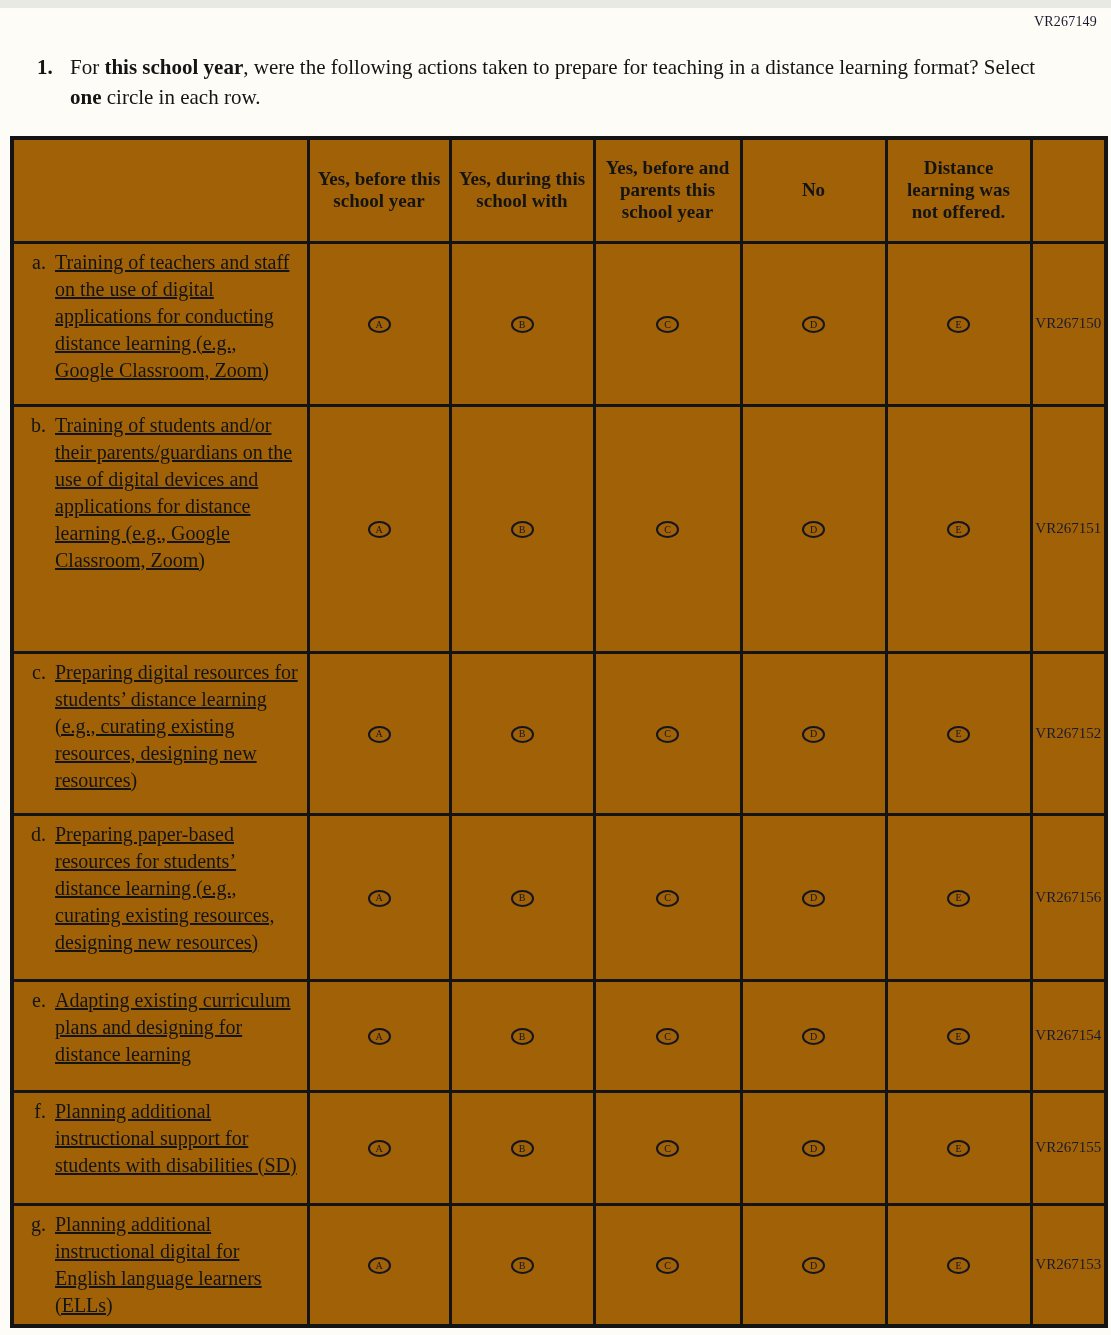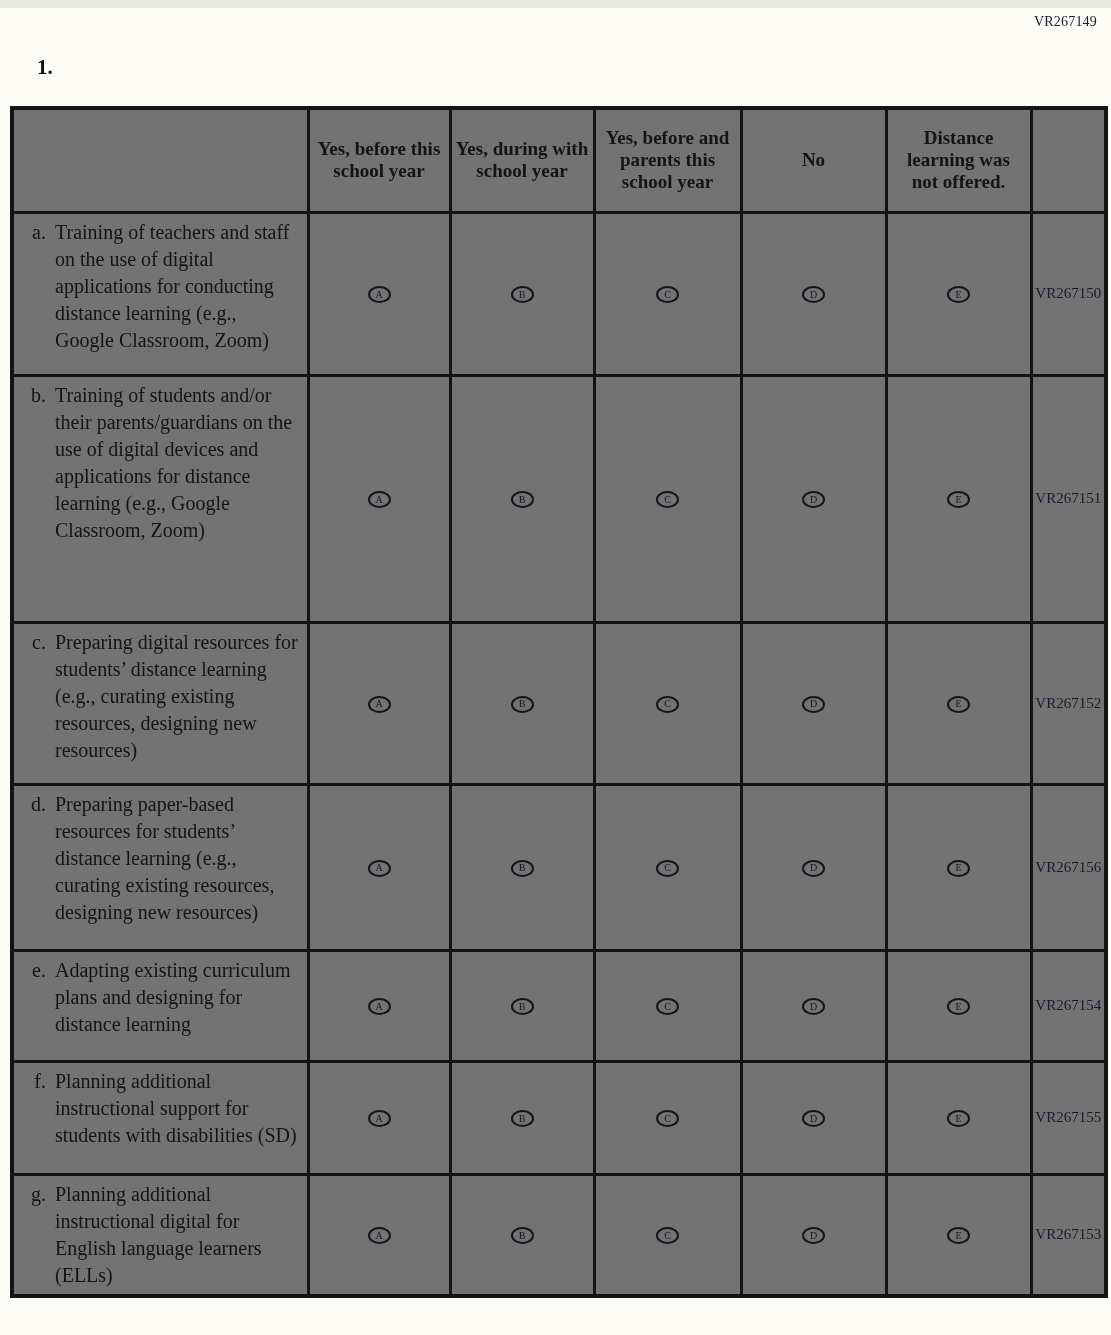--- a/index.html
+++ b/index.html
@@ -35,21 +35,21 @@
     width: 33px;
     flex: 0 0 33px;
   }
   .q-text b { font-weight: bold; }
 
   table.survey {
     border-collapse: collapse;
     margin: 24px 7px 0 10px;
     width: 1094px;
     table-layout: fixed;
-    background: #737373;
+    background: #a16207;
   }
   table.survey, table.survey th, table.survey td {
     border: 3px solid #141414;
   }
   table.survey { border-width: 4px; }
   thead th {
     border-bottom: 10px double #141414;
     height: 104px;
     vertical-align: middle;
     text-align: center;
@@ -66,21 +66,21 @@
     display: flex;
     align-items: flex-start;
     font-size: 20px;
     line-height: 27px;
   }
   .row-letter {
     flex: 0 0 41px;
     text-align: right;
     padding-right: 9px;
   }
-  .row-text { flex: 1 1 auto; }
+  .row-text { flex: 1 1 auto; text-decoration: underline; }
   td.option-cell {
     text-align: center;
     vertical-align: middle;
   }
   .bubble {
     display: inline-flex;
     align-items: center;
     justify-content: center;
     width: 23px;
     height: 17px;
@@ -109,37 +109,38 @@
 </style>
 </head>
 <body>
 
 <div class="page">
 
   <div class="page-code">VR267149</div>
 
   <div class="question">
     <span class="q-number">1.</span>
+    <span class="q-text"><span>For </span><b>this school year</b><span>, were the following actions taken to prepare for teaching in a distance learning format? Select </span><b>one</b><span> circle in each row.</span></span>
   </div>
 
   <table class="survey">
     <colgroup>
       <col style="width:296px">
       <col style="width:142px">
       <col style="width:144px">
       <col style="width:147px">
       <col style="width:145px">
       <col style="width:145px">
       <col style="width:75px">
     </colgroup>
     <thead>
       <tr>
         <th></th>
         <th>Yes, before this school year</th>
-        <th>Yes, during with school year</th>
+        <th>Yes, during this school with</th>
         <th>Yes, before and parents this school year</th>
         <th>No</th>
         <th>Distance learning was not offered.</th>
         <th></th>
       </tr>
     </thead>
     <tbody>
 
       <tr class="row-a">
         <td class="label-cell">

